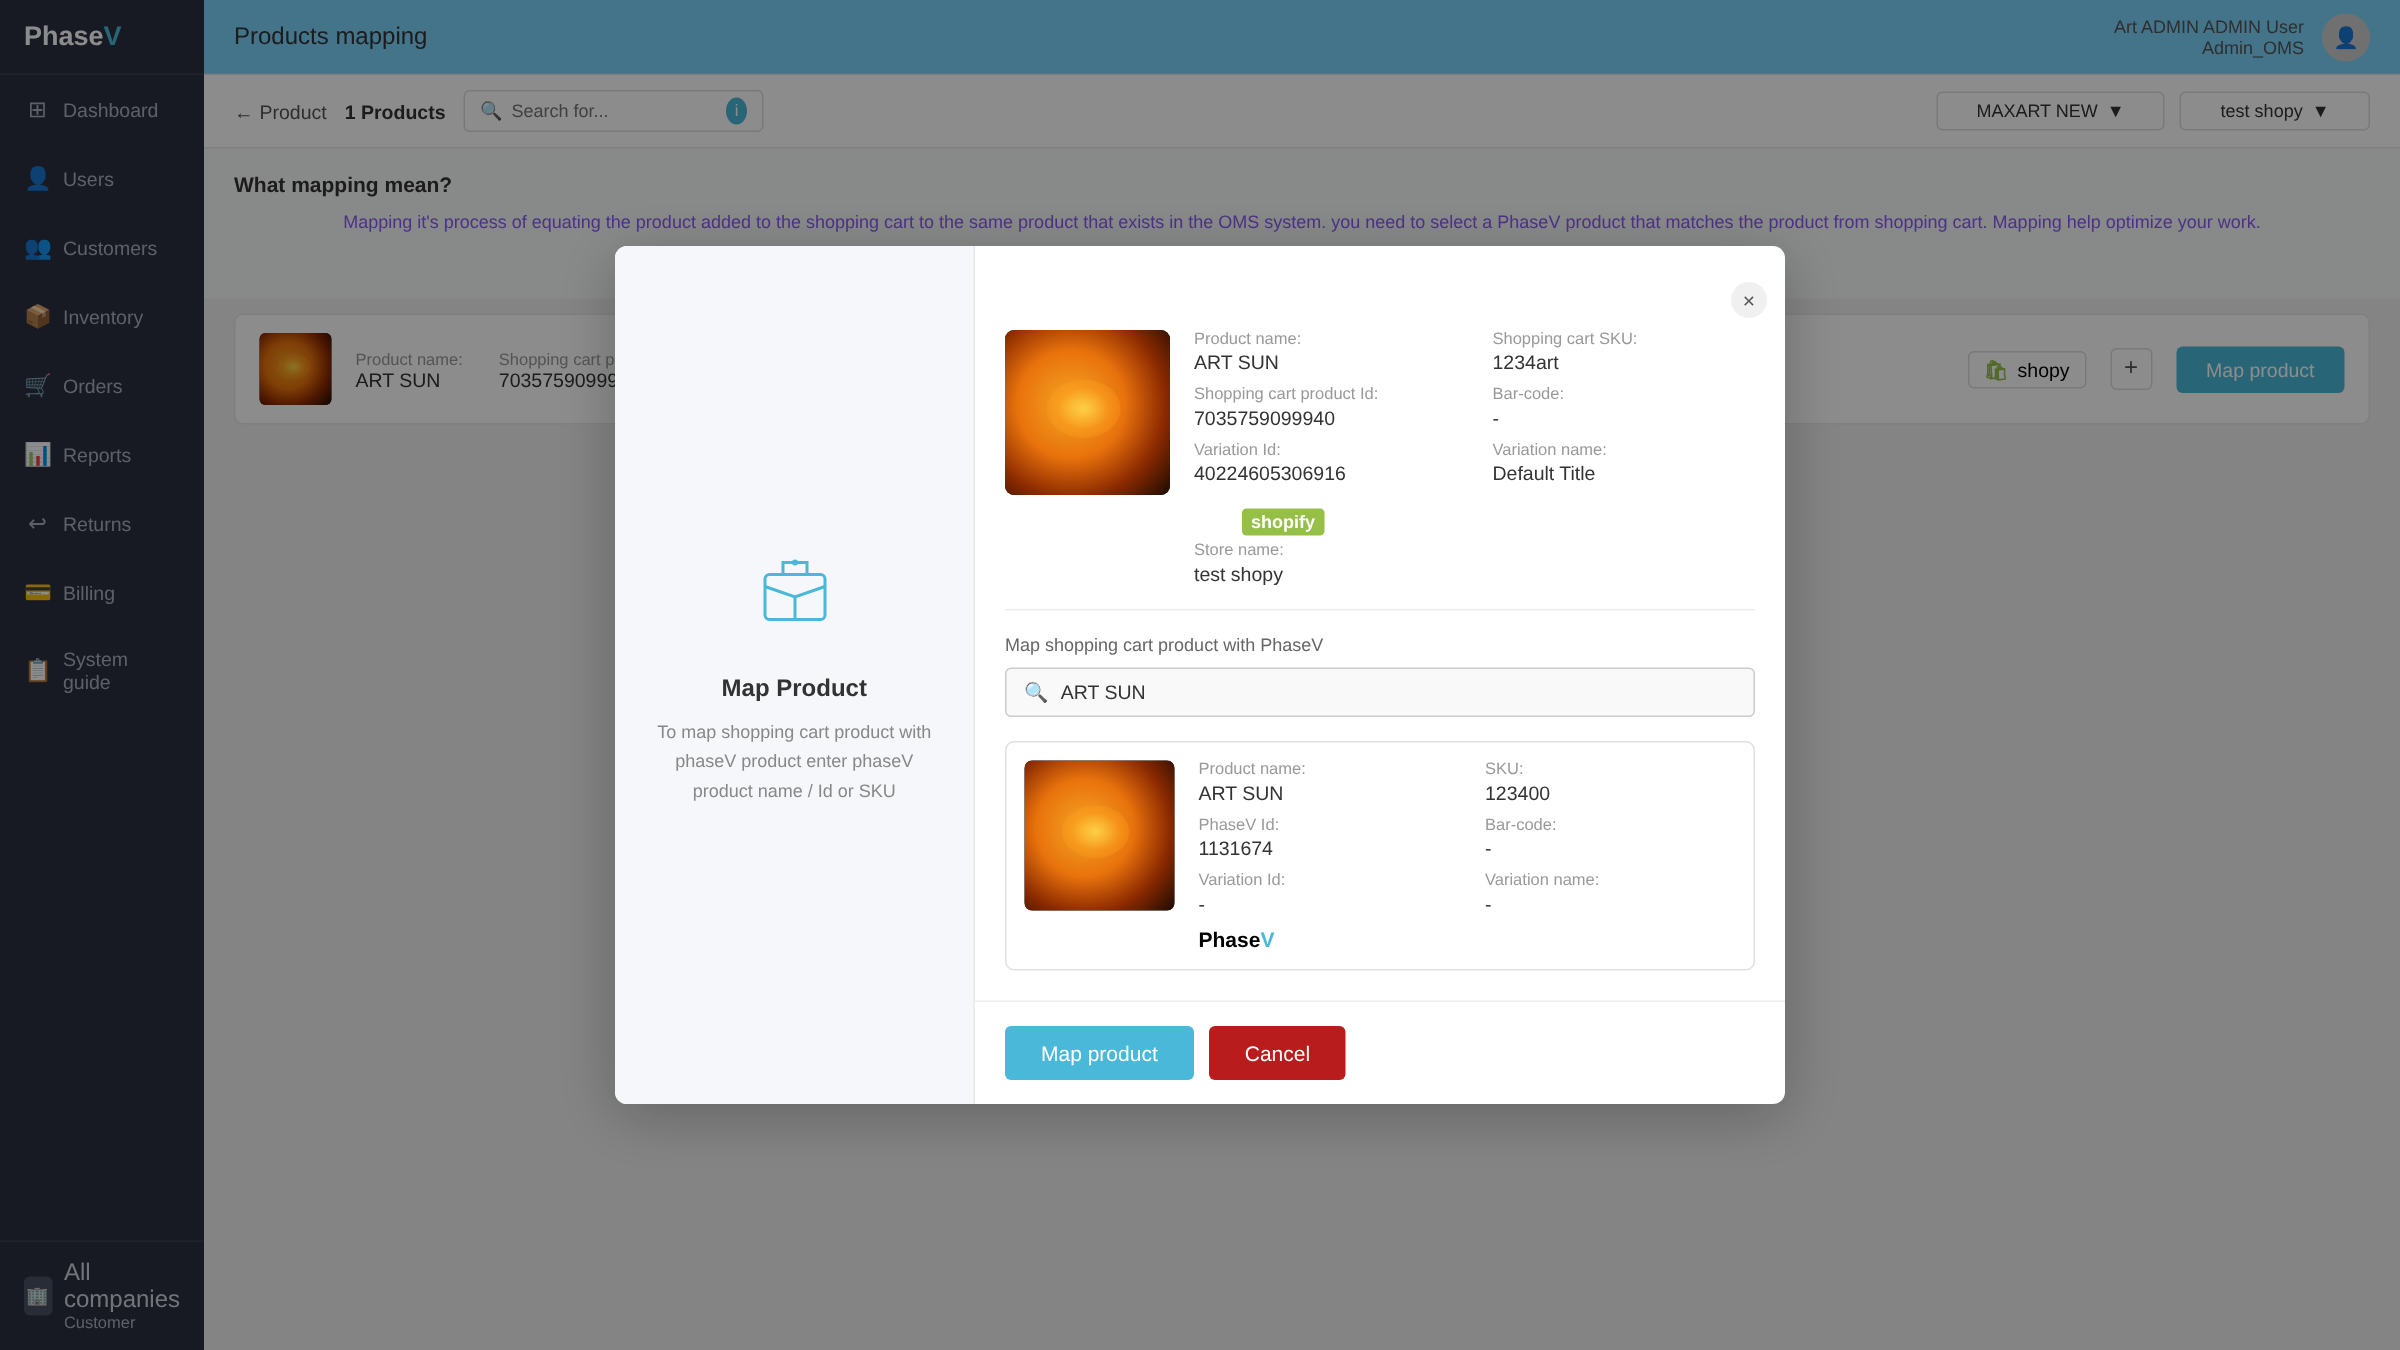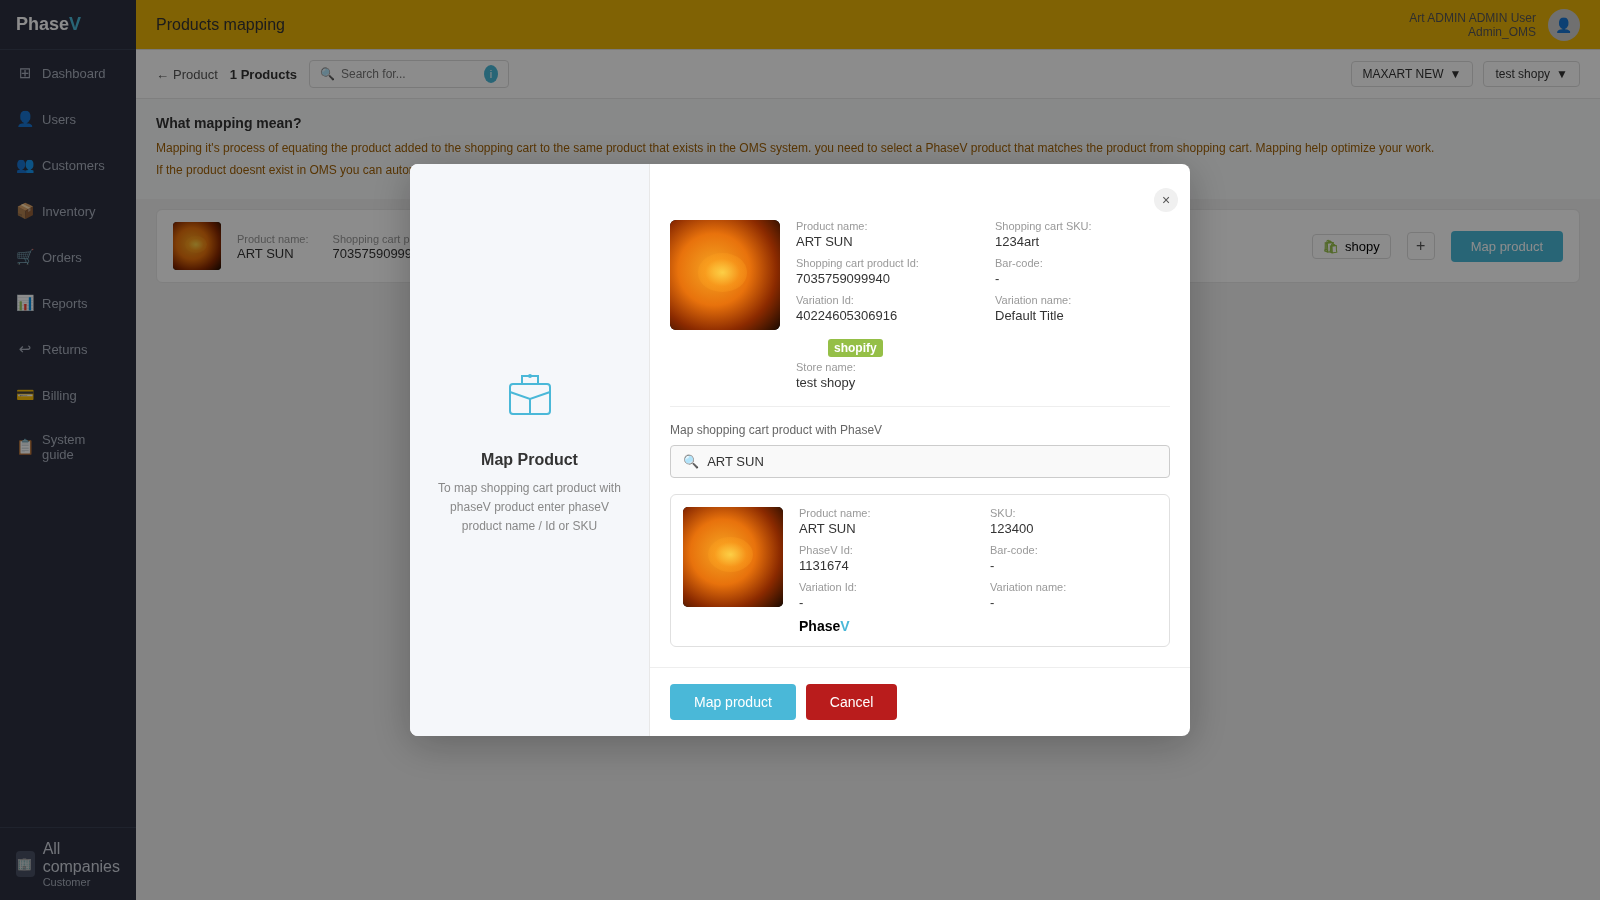--- a/index.html
+++ b/index.html
@@ -62,21 +62,21 @@
     .main {
       flex: 1;
       display: flex;
       flex-direction: column;
       overflow: hidden;
     }
 
     
     .topbar {
       height: 50px;
-      background: #eab308;
+      background: #7dd3fc;
       border-bottom: 1px solid #e0e0e0;
       display: flex;
       align-items: center;
       padding: 0 20px;
       justify-content: space-between;
     }
     .topbar-title {
       font-size: 16px;
       font-weight: 500;
       color: #333;
@@ -147,37 +147,37 @@
     }
     .sub-header-right {
       margin-left: auto;
       display: flex;
       align-items: center;
       gap: 10px;
     }
     .dropdown-select {
       border: 1px solid #ddd;
       border-radius: 4px;
-      padding: 5px 11px;
+      padding: 5px 26px;
       font-size: 12px;
       background: #fff;
       color: #333;
       cursor: pointer;
       display: flex;
       align-items: center;
       gap: 6px;
     }
 
     
     .description-block {
       padding: 16px 20px;
       background: #f8f9fa;
     }
     .description-block h3 { font-size: 14px; font-weight: 600; color: #333; margin-bottom: 8px; }
-    .description-block p { font-size: 12px; color: #a16207; line-height: 1.5; margin-bottom: 4px; }
+    .description-block p { font-size: 12px; color: #8b5cf6; line-height: 1.5; margin-bottom: 4px; text-align: center; }
 
     
     .product-list { padding: 0 20px 20px; }
     .product-row {
       background: #fff;
       border: 1px solid #e8e8e8;
       border-radius: 6px;
       padding: 12px 16px;
       display: flex;
       align-items: center;

